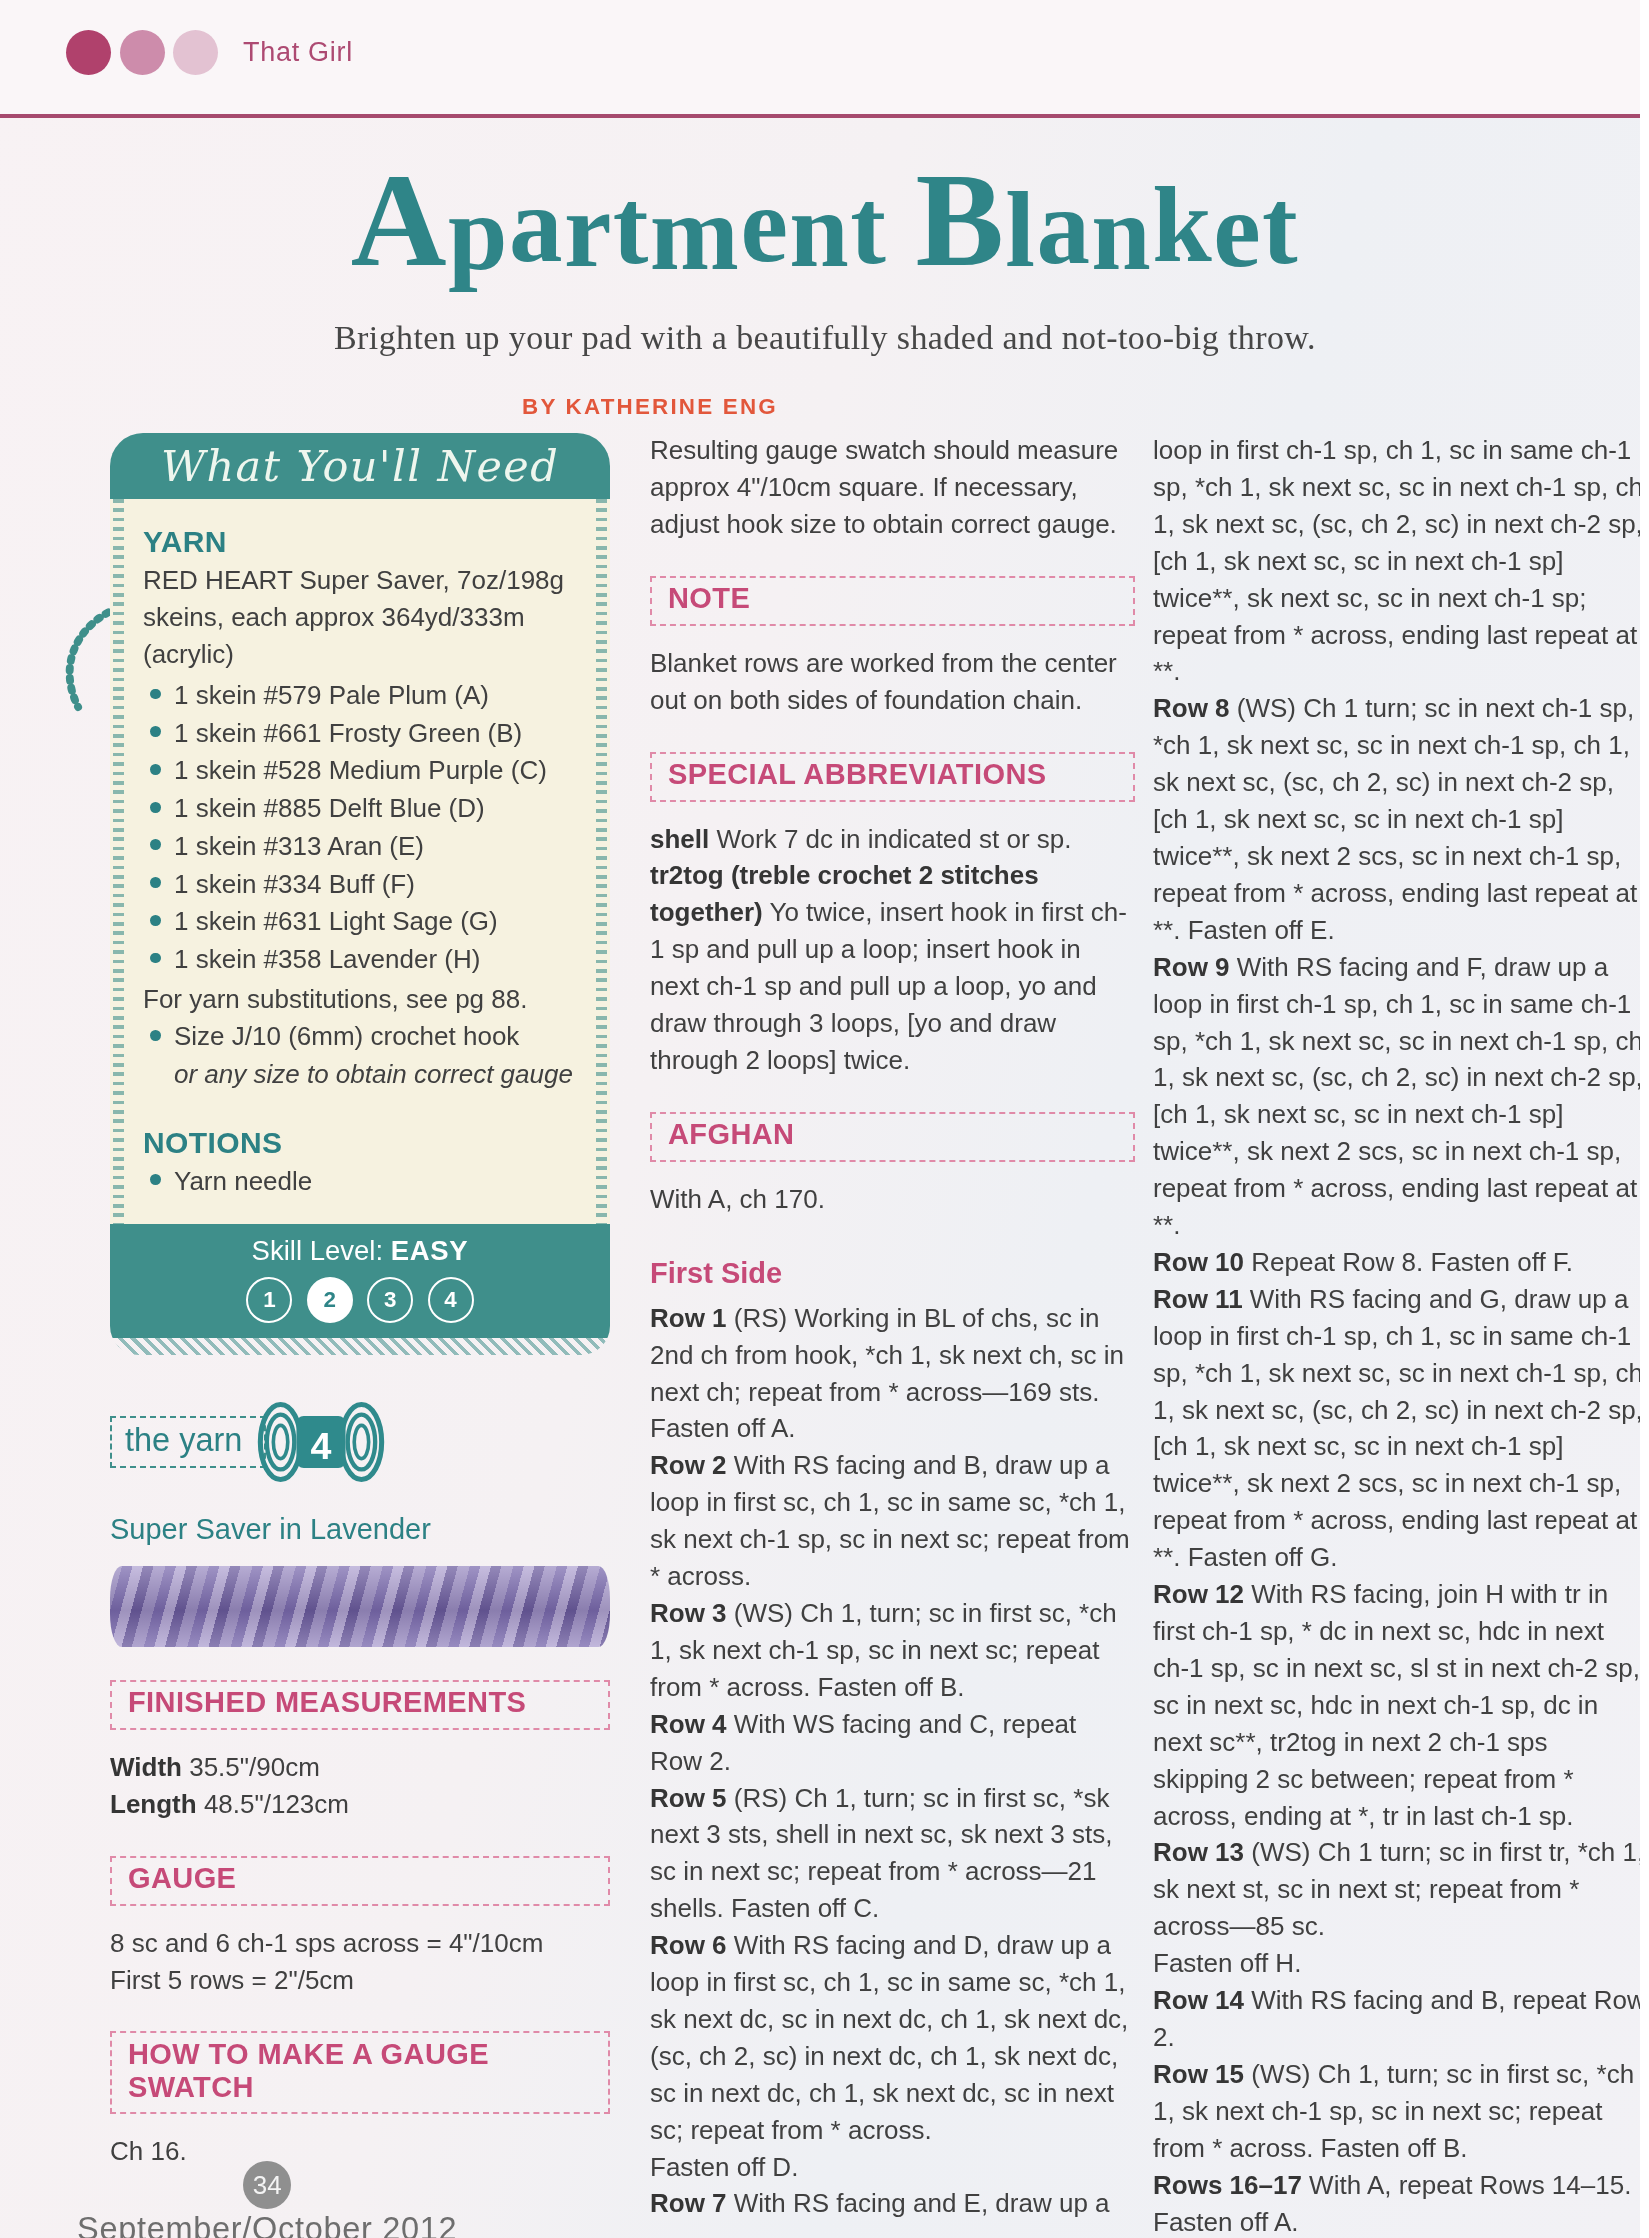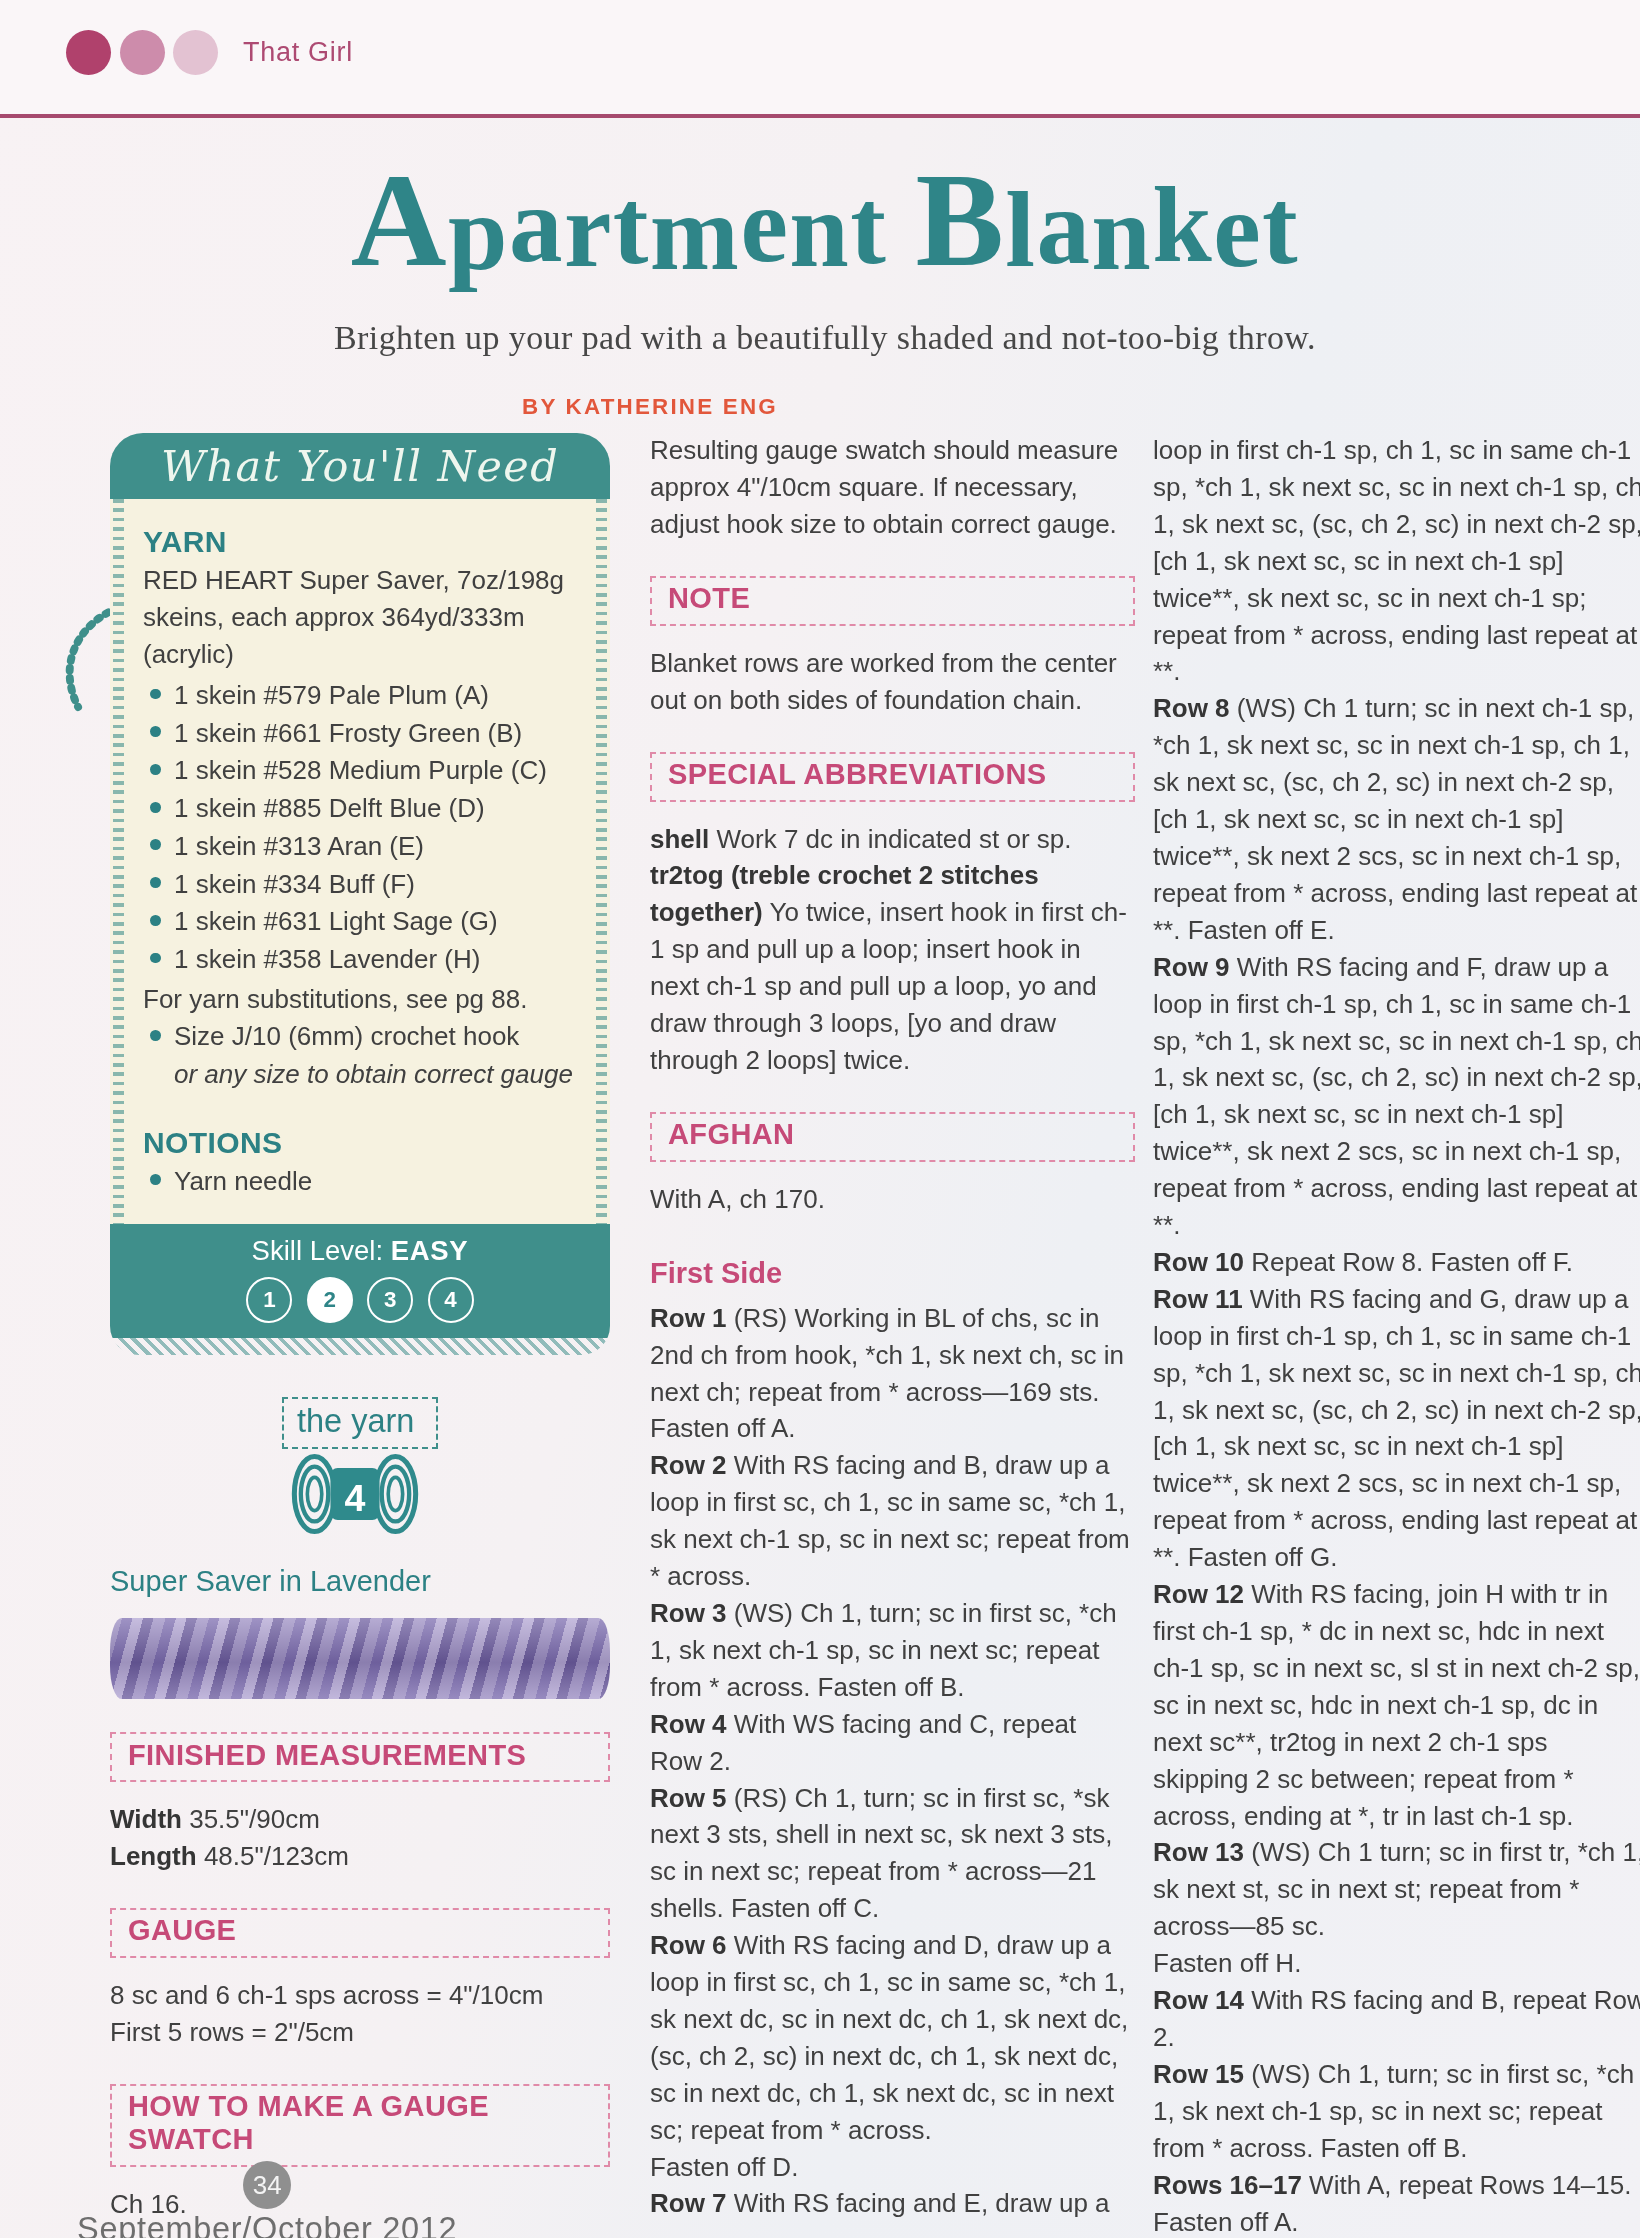--- a/index.html
+++ b/index.html
@@ -49,21 +49,21 @@
   .nb-skill .lbl{font-size:27.5px;}
   .nb-skill .lbl b{font-weight:bold;letter-spacing:0.7px;}
   .circles{display:flex;justify-content:center;gap:14.4px;margin-top:10px;}
   .circle{width:42px;height:42px;border:2.2px solid #fff;border-radius:50%;display:flex;
     align-items:center;justify-content:center;font-size:22.4px;color:#fff;font-weight:bold;}
   .circle.active{background:#fff;color:#2f8588;}
   .nb-hatch{height:17.3px;background:repeating-linear-gradient(45deg,rgba(63,143,139,.55) 0 3.6px,transparent 3.6px 8.7px);}
   .squiggle{position:absolute;left:-62px;top:172px;}
 
   
-  .ty-row{margin-top:42px;display:flex;align-items:center;position:relative;flex-direction:column;}
+  .ty-row{margin-top:42px;display:flex;align-items:center;position:relative;}
   .ty-box{border:2.2px dashed #3f8f8b;padding:4.3px 21.7px 7.2px 13px;font-size:32.5px;color:#2c8184;}
   .ty-icon{margin-left:-10px;}
   .ty-caption{margin-top:26px;color:#2c8184;font-size:29px;}
   .yarn-photo{margin-top:20px;height:81px;width:100%;border-radius:11.6px/33px;
     background:linear-gradient(180deg,rgba(255,255,255,.28),rgba(0,0,0,.10) 55%,rgba(255,255,255,.22)),
       repeating-linear-gradient(105deg,#9a8cc2 0 11.6px,#7a6aae 11.6px 21.7px,#b0a3d2 21.7px 32px,#6b5b9e 32px 42px);}
 
   
   .ph{border:2.2px dashed #e08aa8;padding:4.3px 16px 8.7px;margin:33px 0 19px;}
   .ph span{color:#c64a78;font-weight:bold;font-size:29px;letter-spacing:0.4px;}

